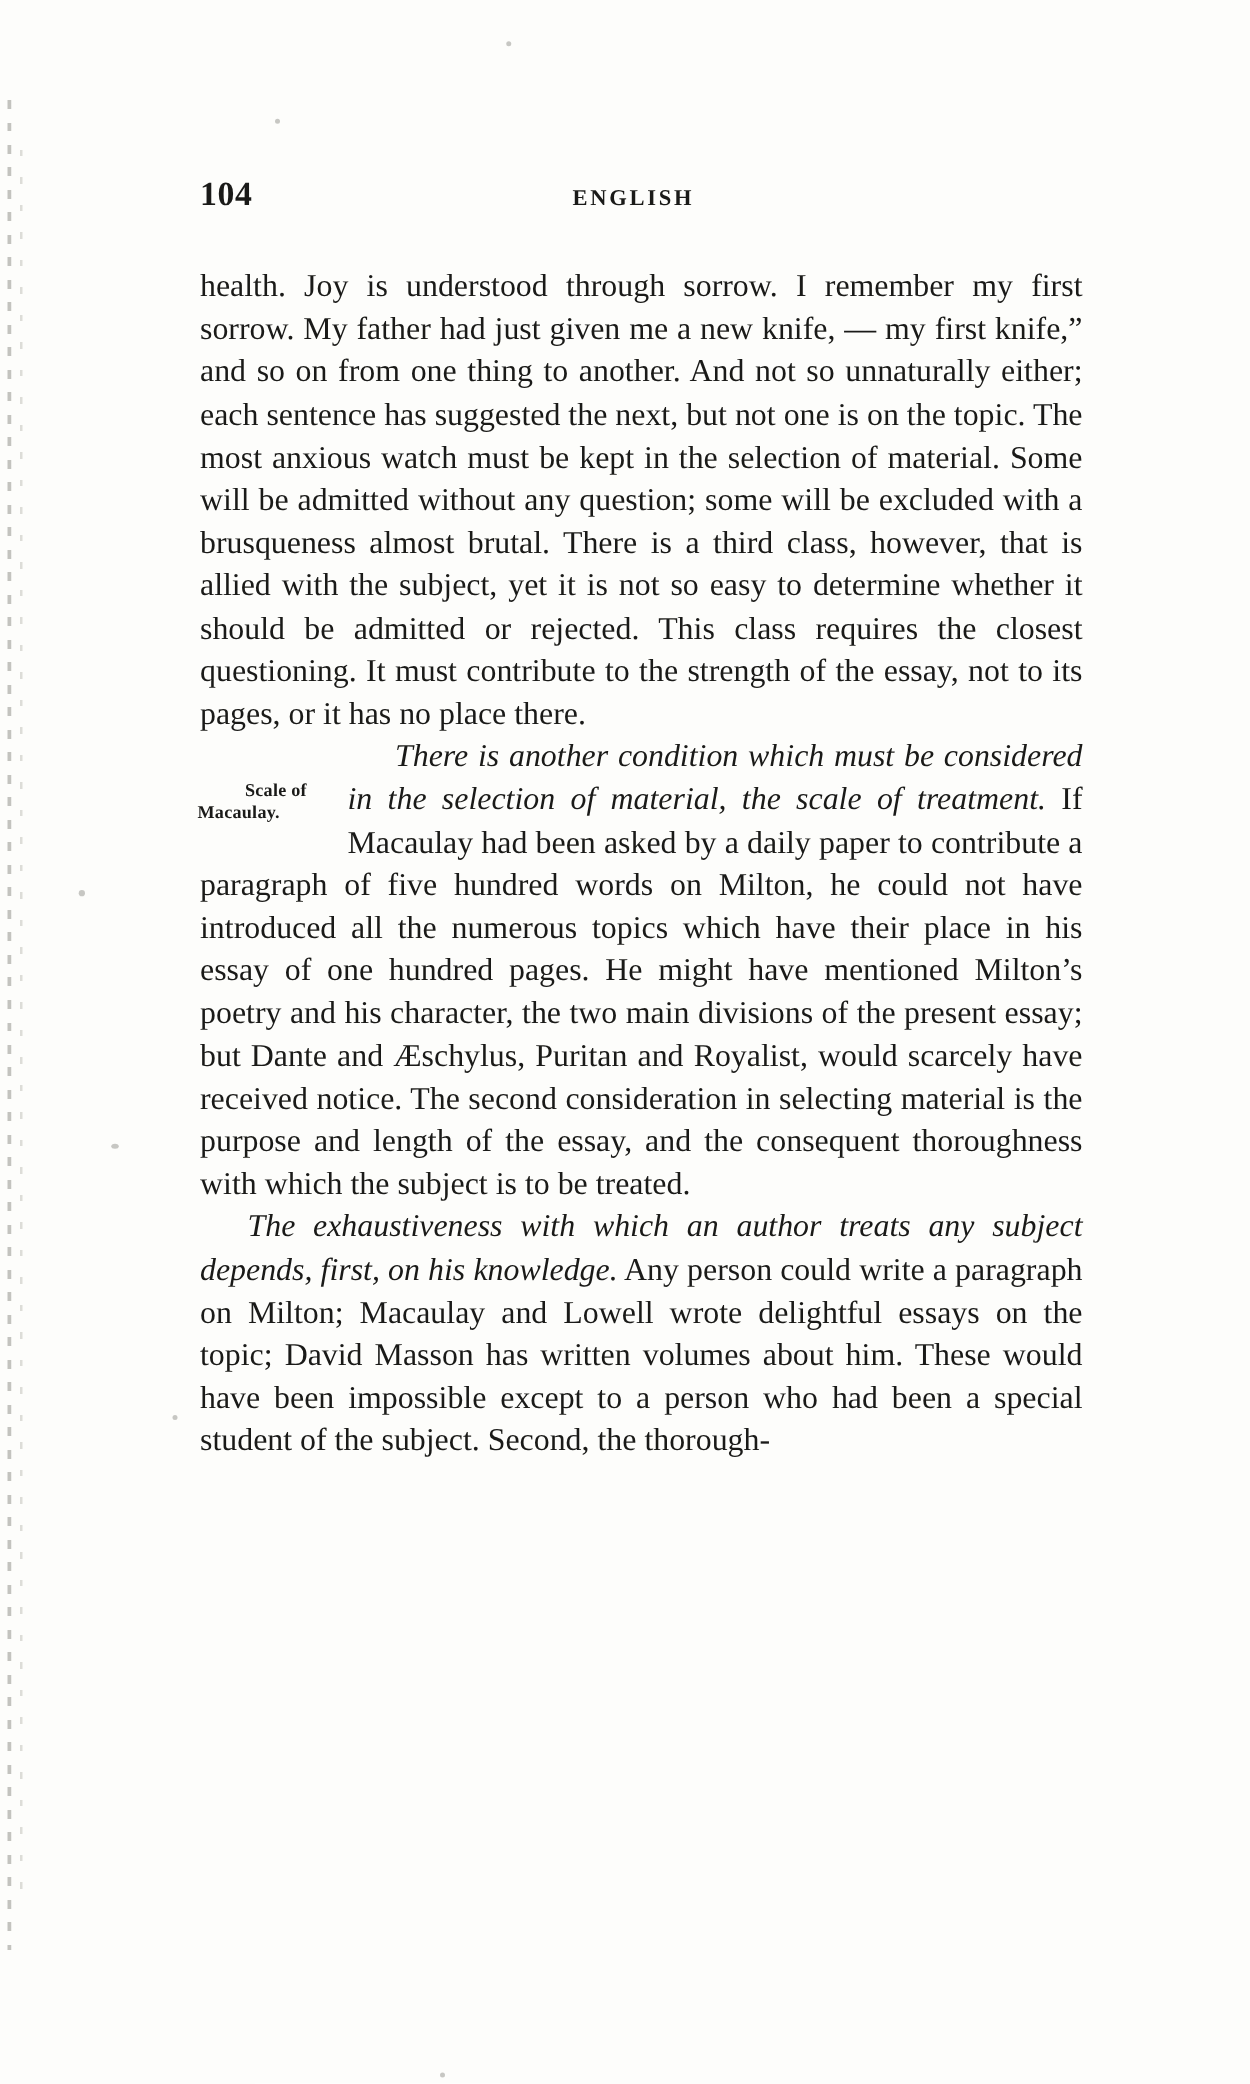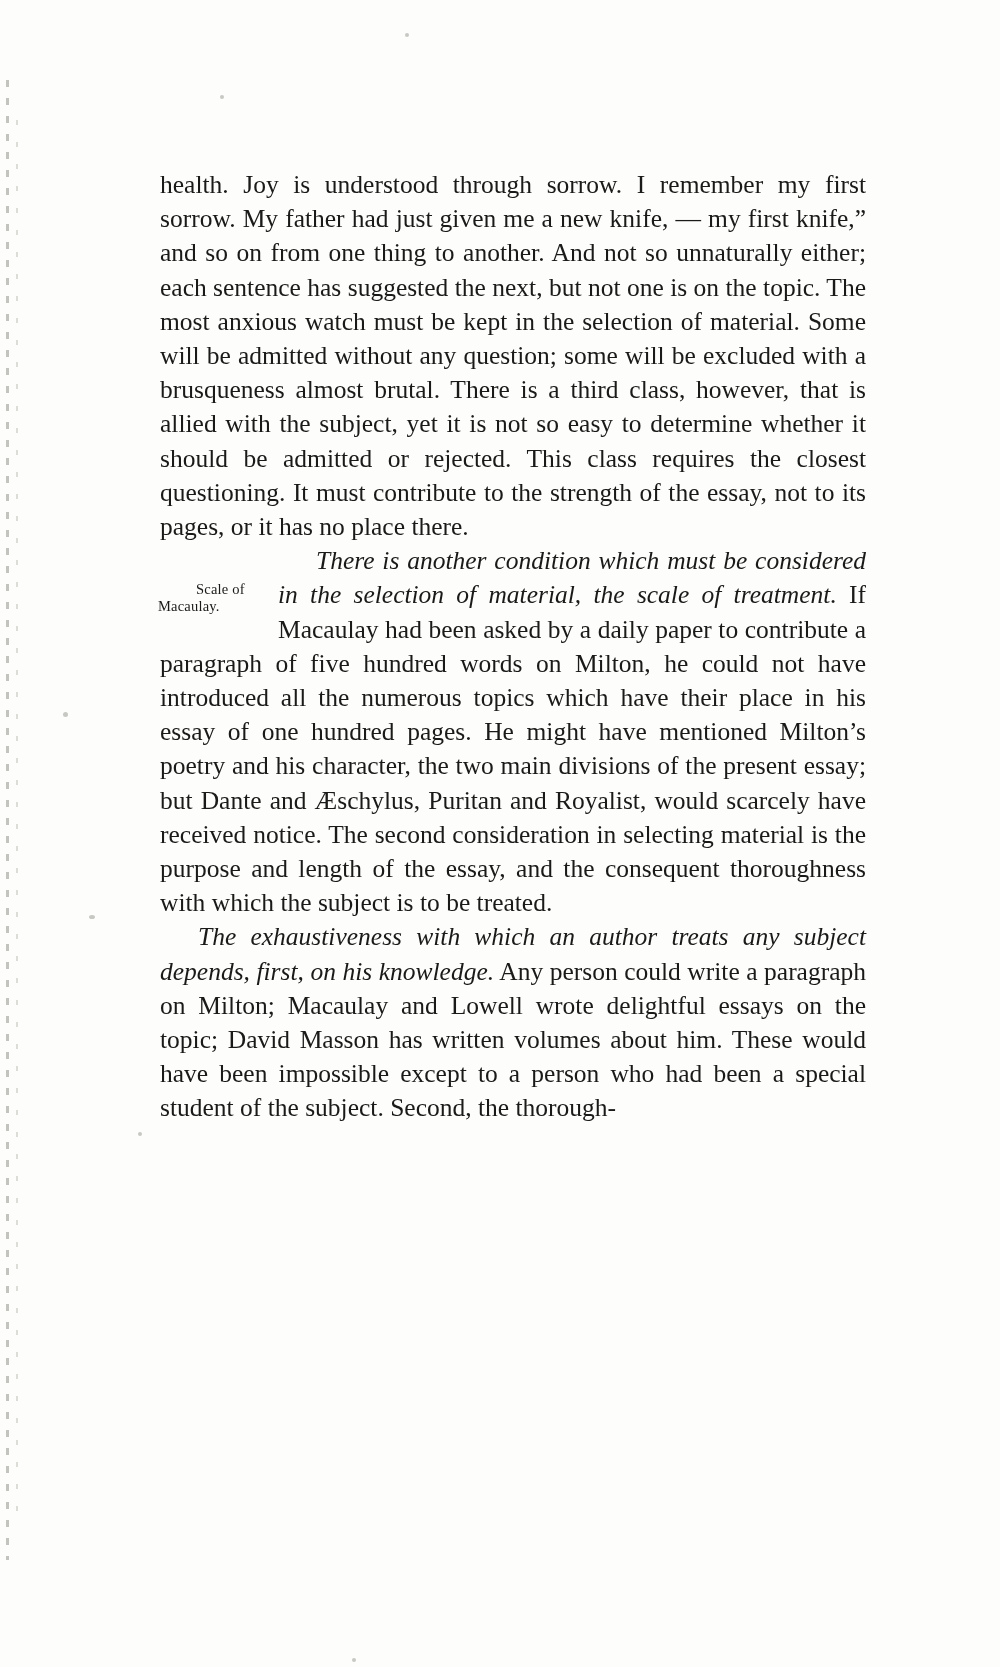--- a/index.html
+++ b/index.html
@@ -100,21 +100,21 @@
 
   
   .sidenote {
     float: left;
     width: 108px;
     margin-left: -2px;
     margin-right: 12px;
     margin-top: 37px;
     font-size: 14.5px;
     line-height: 17px;
-    font-weight: normal;
+    font-weight: bold;
     font-style: normal;
     letter-spacing: .2px;
   }
 
   .sidenote-para {
     text-indent: 0;
   }
 
   
   .speck {
@@ -134,20 +134,24 @@
 
   <div class="speck" style="left:63px; top:712px; width:5px; height:5px;"></div>
   <div class="speck" style="left:89px; top:915px; width:6px; height:4px;"></div>
   <div class="speck" style="left:405px; top:33px; width:4px; height:4px;"></div>
   <div class="speck" style="left:220px; top:95px; width:4px; height:4px;"></div>
   <div class="speck" style="left:138px; top:1132px; width:4px; height:4px;"></div>
   <div class="speck" style="left:352px; top:1658px; width:4px; height:4px;"></div>
 
   <div class="content">
 
+    <div class="running-head">
+      <div class="folio">104</div>
+      <div class="head-title">ENGLISH</div>
+    </div>
 
     <div class="body-text">
 
       <p class="para">health.   Joy is understood through sorrow.   I remember my first sorrow.   My father had just given me a new knife, — my first knife,” and so on from one thing to another.   And not so unnaturally either; each sentence has suggested the next, but not one is on the topic. The most anxious watch must be kept in the selection of material.   Some will be admitted without any question; some will be excluded with a brusqueness almost brutal.   There is a third class, however, that is allied with the subject, yet it is not so easy to determine whether it should be admitted or rejected.   This class requires the closest questioning.   It must contribute to the strength of the essay, not to its pages, or it has no place there.</p>
 
       <p class="para indent sidenote-para">
         <span class="sidenote">
           <span>Scale of</span><br>
           <span>Macaulay.</span>
         </span>

